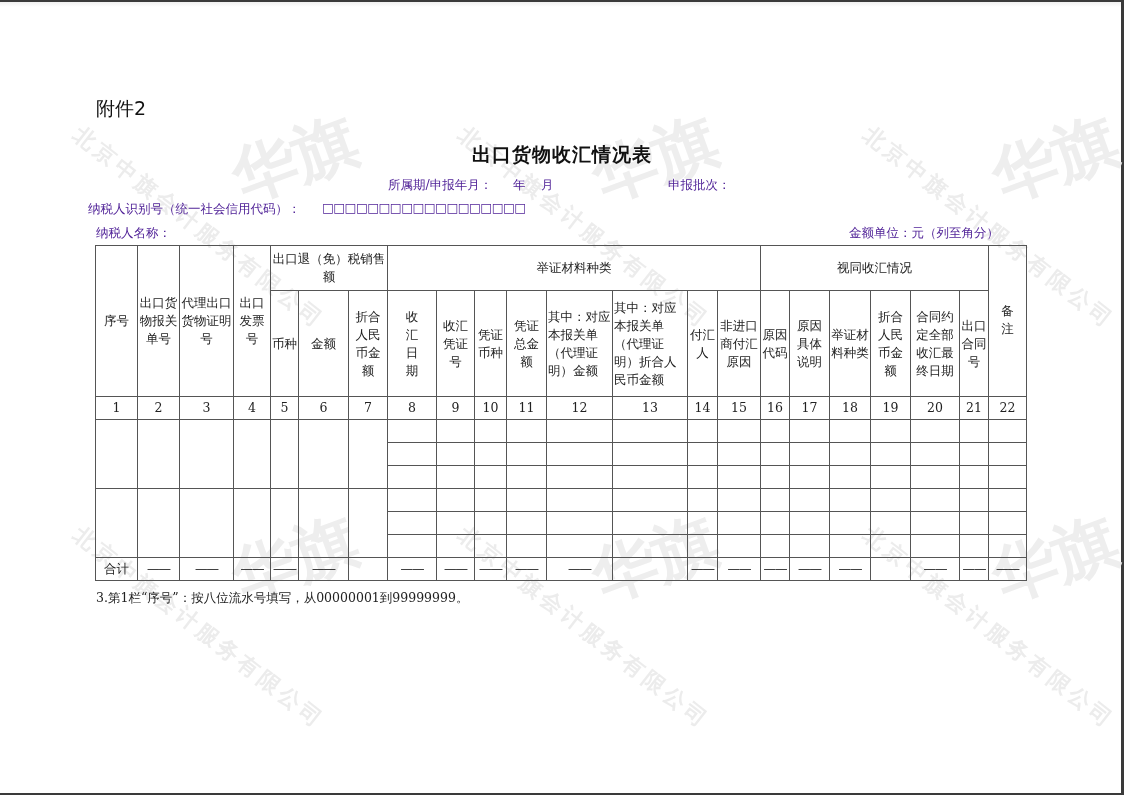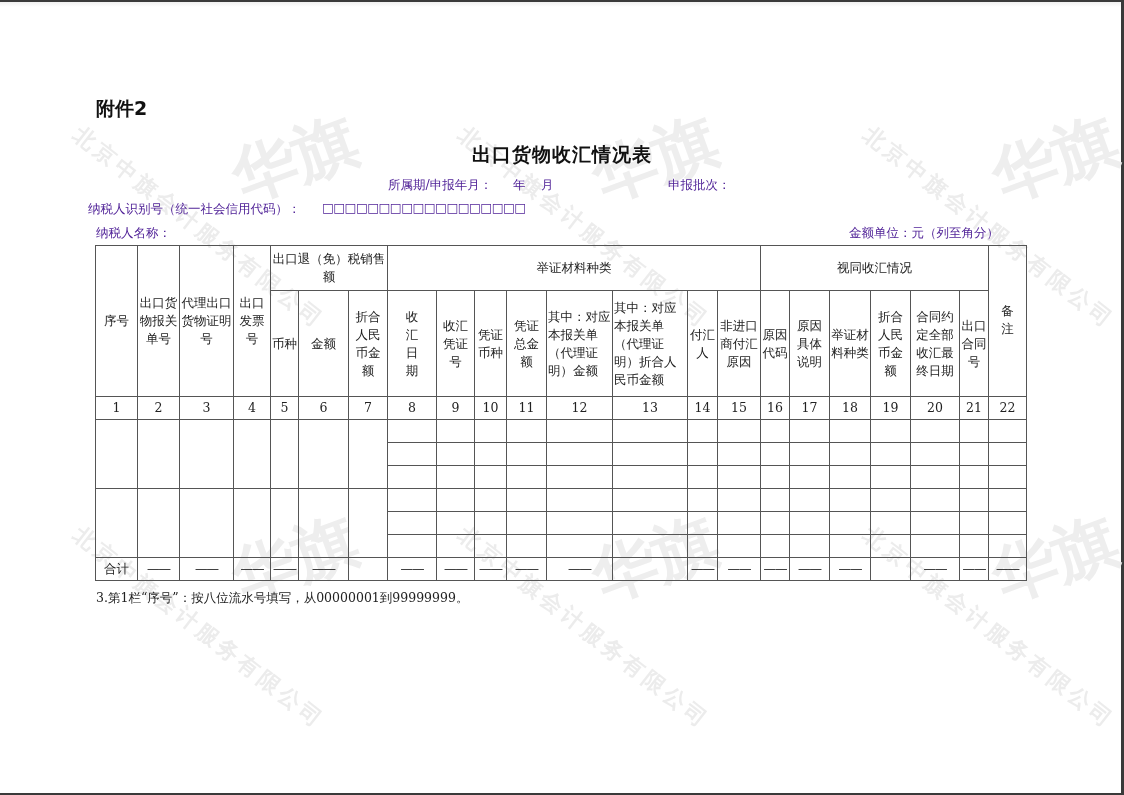--- a/index.html
+++ b/index.html
@@ -12,21 +12,21 @@
   .frame-top { position:absolute; left:0; top:0; width:1124px; height:2px; background:#3a3a3a; }
   .frame-top-shadow { position:absolute; left:0; top:2px; width:1124px; height:5px; background:linear-gradient(#f0f0f0,#fff); }
   .frame-right { position:absolute; right:0; top:0; width:3px; height:795px; background:#3a3a3a; }
   .frame-bottom { position:absolute; left:0; bottom:0; width:1124px; height:2px; background:#3a3a3a; }
 
   .wm { position:absolute; color:#ececec; font-family:"DejaVu Sans",sans-serif; font-weight:bold; transform:rotate(38deg); transform-origin:left top; white-space:nowrap; pointer-events:none; z-index:0; }
   .wm.big { font-size:64px; color:#eeeeee; transform:rotate(-20deg); }
   .wm.small { font-size:22px; letter-spacing:4px; }
 
   .abs { position:absolute; z-index:1; }
-  .attach { left:96px; top:96px; font-family:"DejaVu Sans",sans-serif; font-size:19px; font-weight:bold; color:#111; }
+  .attach { left:96px; top:96px; font-family:"DejaVu Sans",sans-serif; font-size:19px; font-weight:normal; color:#111; }
   .title { left:0; width:1124px; top:142px; text-align:center; font-family:"DejaVu Sans",sans-serif; font-size:19px; font-weight:bold; color:#111; letter-spacing:1px; }
   .meta { font-size:12.5px; color:#4c1d95; white-space:nowrap; }
 
   table.grid { position:absolute; left:95px; top:245px; border-collapse:collapse; table-layout:fixed; z-index:1; }
   table.grid td { border:1px solid #555; font-size:12.5px; text-align:center; vertical-align:middle; padding:0 1px; line-height:18px; color:#222; }
   table.grid td.left { text-align:left; }
   table.grid td.num { font-size:12.5px; }
   .dash { color:#777; letter-spacing:-1px; }
 
   .notes { left:96px; top:586px; font-size:12.5px; line-height:23px; color:#222; width:940px; }

